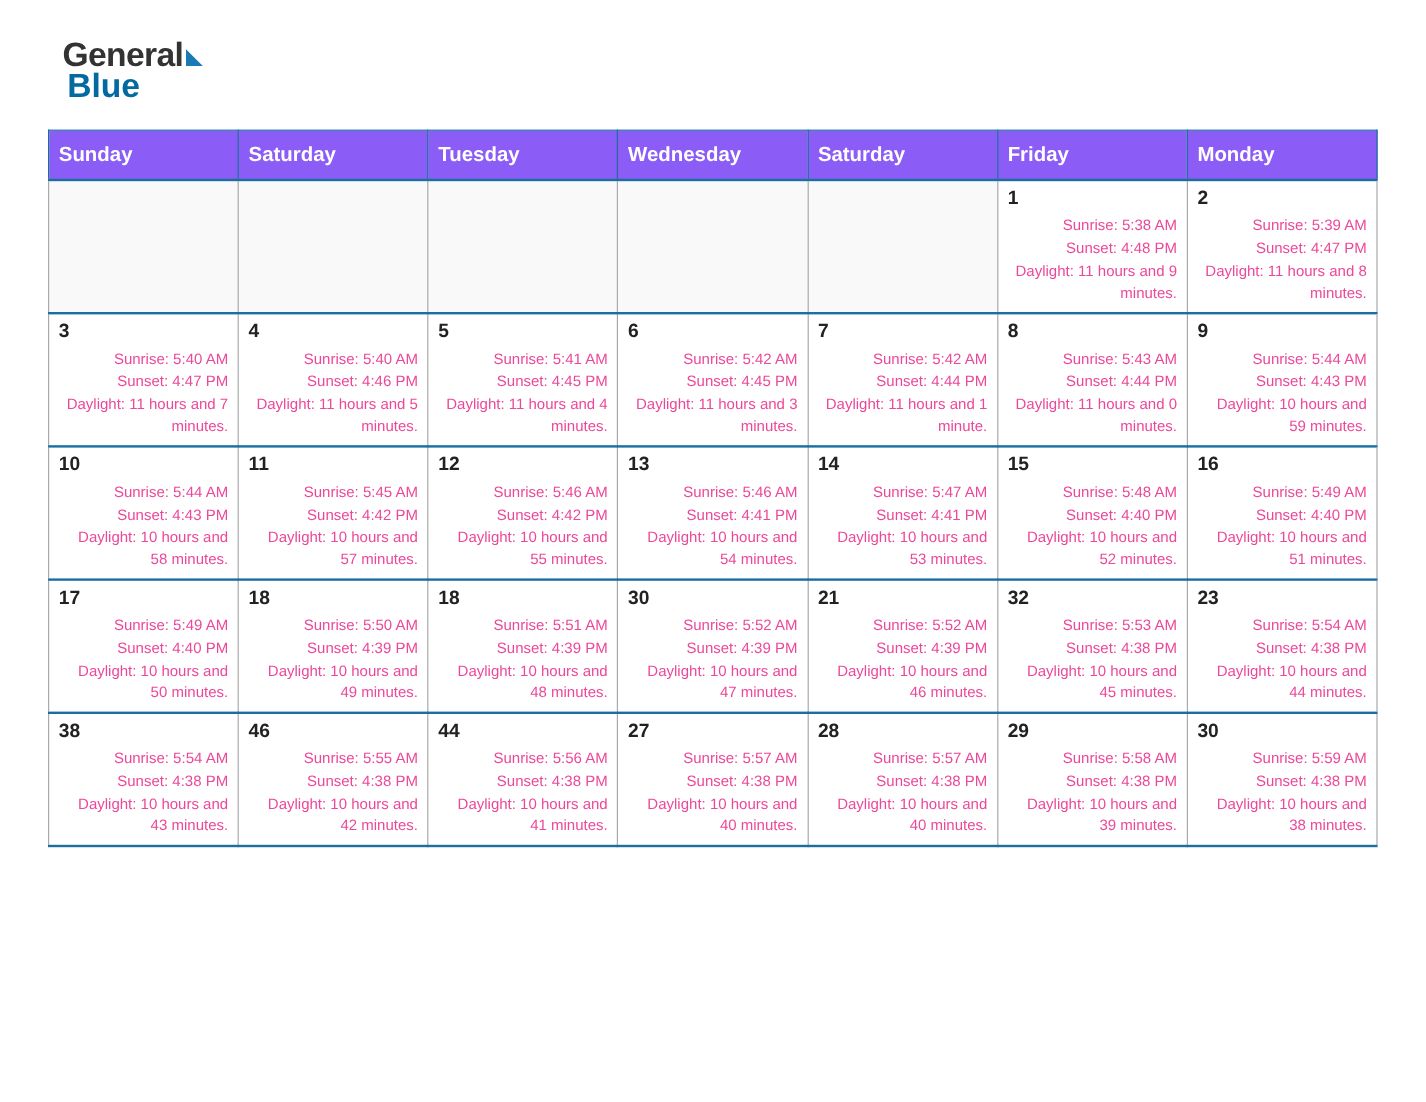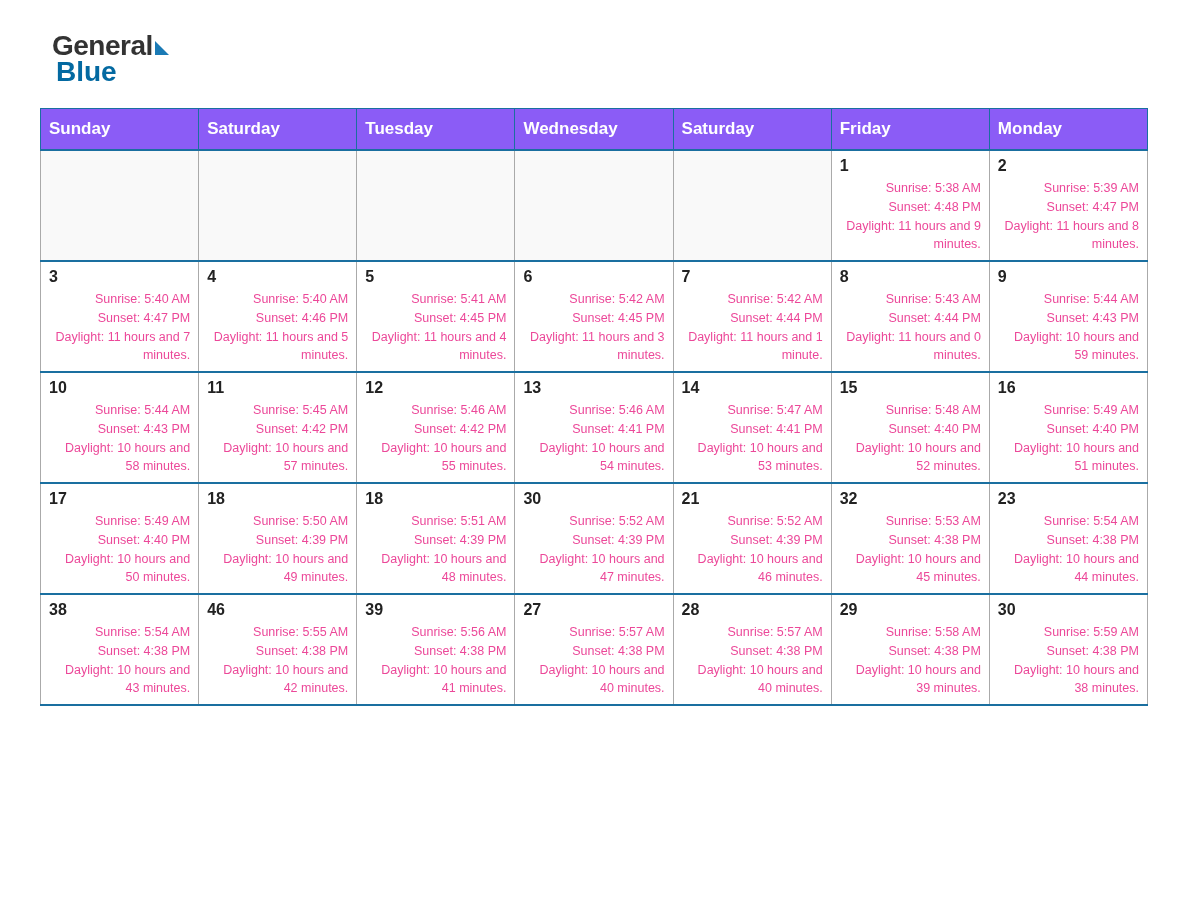--- a/index.html
+++ b/index.html
@@ -245,21 +245,21 @@
       <tr class="row-divider">
         <td>
           <span class="day-num">38</span>
           <div class="day-info">Sunrise: 5:54 AM<br>Sunset: 4:38 PM<br>Daylight: 10 hours and 43 minutes.</div>
         </td>
         <td>
           <span class="day-num">46</span>
           <div class="day-info">Sunrise: 5:55 AM<br>Sunset: 4:38 PM<br>Daylight: 10 hours and 42 minutes.</div>
         </td>
         <td>
-          <span class="day-num">39</span>
+          <span class="day-num">44</span>
           <div class="day-info">Sunrise: 5:56 AM<br>Sunset: 4:38 PM<br>Daylight: 10 hours and 41 minutes.</div>
         </td>
         <td>
           <span class="day-num">27</span>
           <div class="day-info">Sunrise: 5:57 AM<br>Sunset: 4:38 PM<br>Daylight: 10 hours and 40 minutes.</div>
         </td>
         <td>
           <span class="day-num">28</span>
           <div class="day-info">Sunrise: 5:57 AM<br>Sunset: 4:38 PM<br>Daylight: 10 hours and 40 minutes.</div>
         </td>

